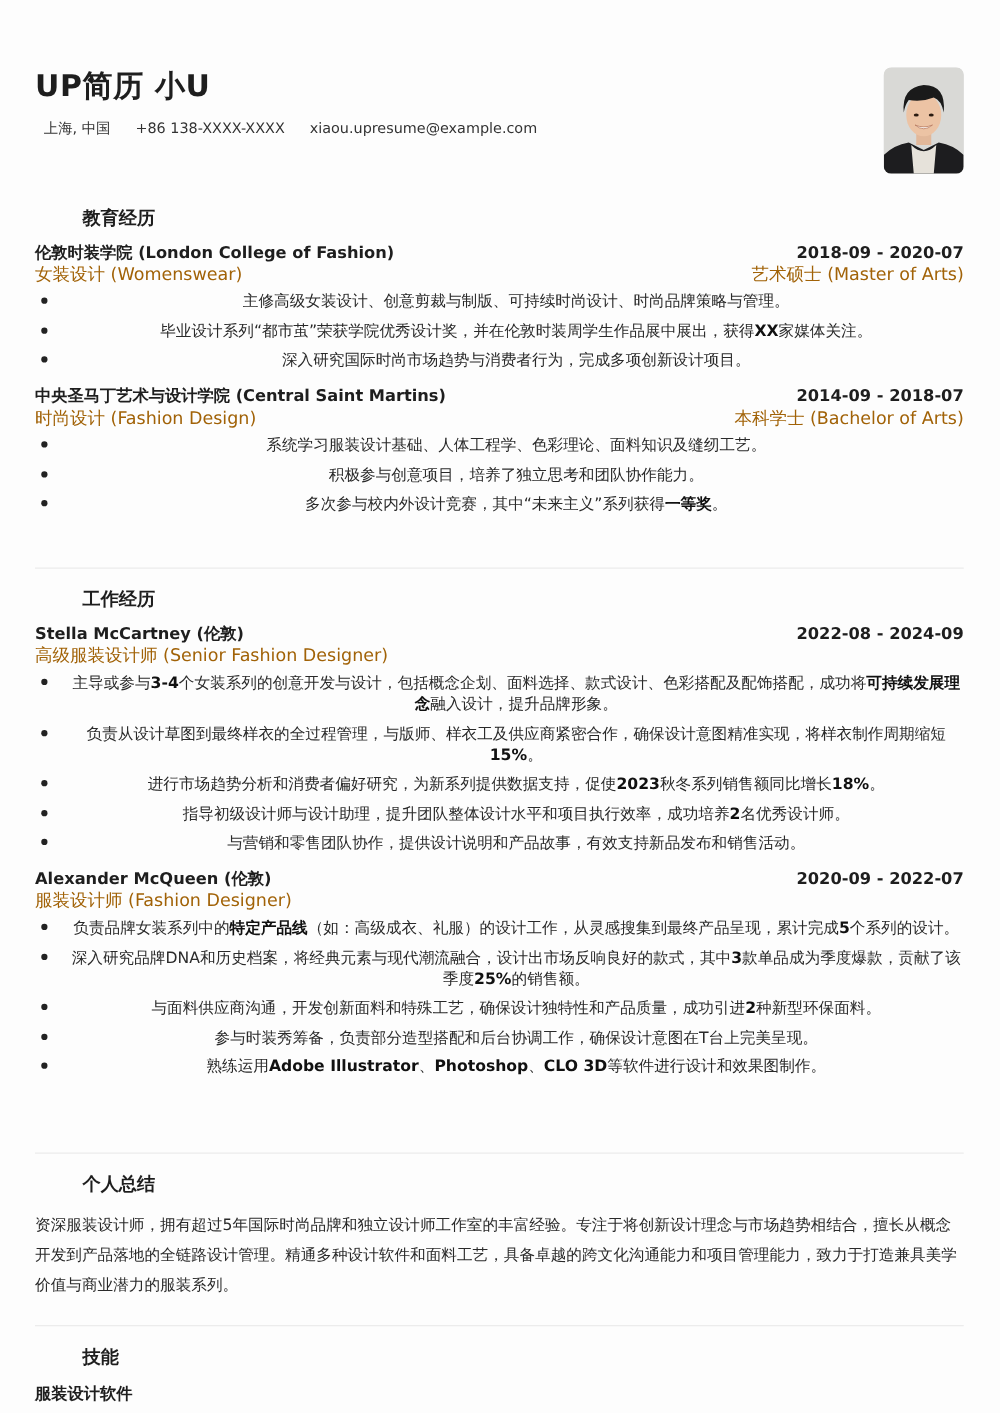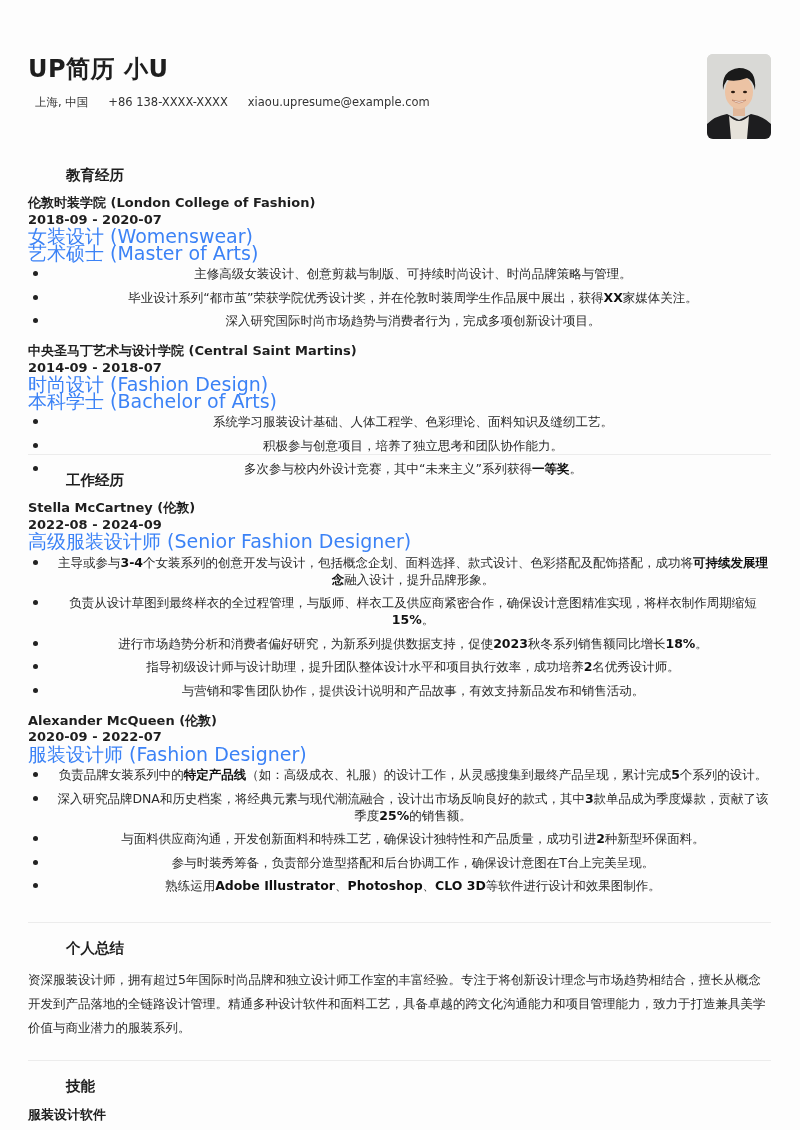--- a/index.html
+++ b/index.html
@@ -12,24 +12,24 @@
   }
   .page { position: absolute; left: 28px; top: 0; width: 743px; }
   .header { position: relative; height: 150px; }
   .name { position: absolute; left: 0; top: 53px; font-size: 24px; font-weight: 600; color: #1e1e1e; letter-spacing: 0.5px; }
   .contacts { position: absolute; left: 7px; top: 95px; font-size: 11.5px; color: #333; display: flex; gap: 20px; }
   .photo { position: absolute; left: 679px; top: 54px; width: 64px; height: 85px; border-radius: 6px; overflow: hidden; background: #d8d8d6; }
   .section { position: absolute; left: 0; width: 743px; }
   .section-title { font-size: 14.5px; font-weight: 700; color: #1e1e1e; height: 20px; line-height: 20px; padding-left: 38px; }
   .divider { position: absolute; left: 0; width: 743px; height: 1px; background: #ececec; }
   .entry { margin-top: 12px; }
-  .row { display: flex; justify-content: space-between; font-size: 13px; line-height: 16.5px; flex-direction: column; }
+  .row { display: flex; justify-content: space-between; font-size: 13px; line-height: 16.5px; }
   .org { font-weight: 700; color: #1e1e1e; font-size: 13px; }
   .date { font-weight: 700; color: #1e1e1e; font-size: 13px; }
-  .sub { color: #3b82f6; font-size: 19px; }
+  .sub { color: #a16207; font-size: 14px; }
   ul.bullets { list-style: none; margin: 4px 0 0 0; padding: 0; text-align: center; }
   ul.bullets li { position: relative; padding-left: 27px; font-size: 12.5px; line-height: 17px; color: #2a2a2a; margin-bottom: 6.5px; padding-right: 0; }
   ul.bullets li::before { content: ""; position: absolute; left: 5px; top: 6px; width: 5px; height: 5px; border-radius: 50%; background: #222; }
   b { font-weight: 700; color: #111; }
   .summary { font-size: 12.5px; line-height: 24px; color: #2a2a2a; margin-top: 10px; }
   .skill-cat { font-size: 13px; font-weight: 700; color: #1e1e1e; margin-top: 10px; }
 </style>
 </head>
 <body>
 

